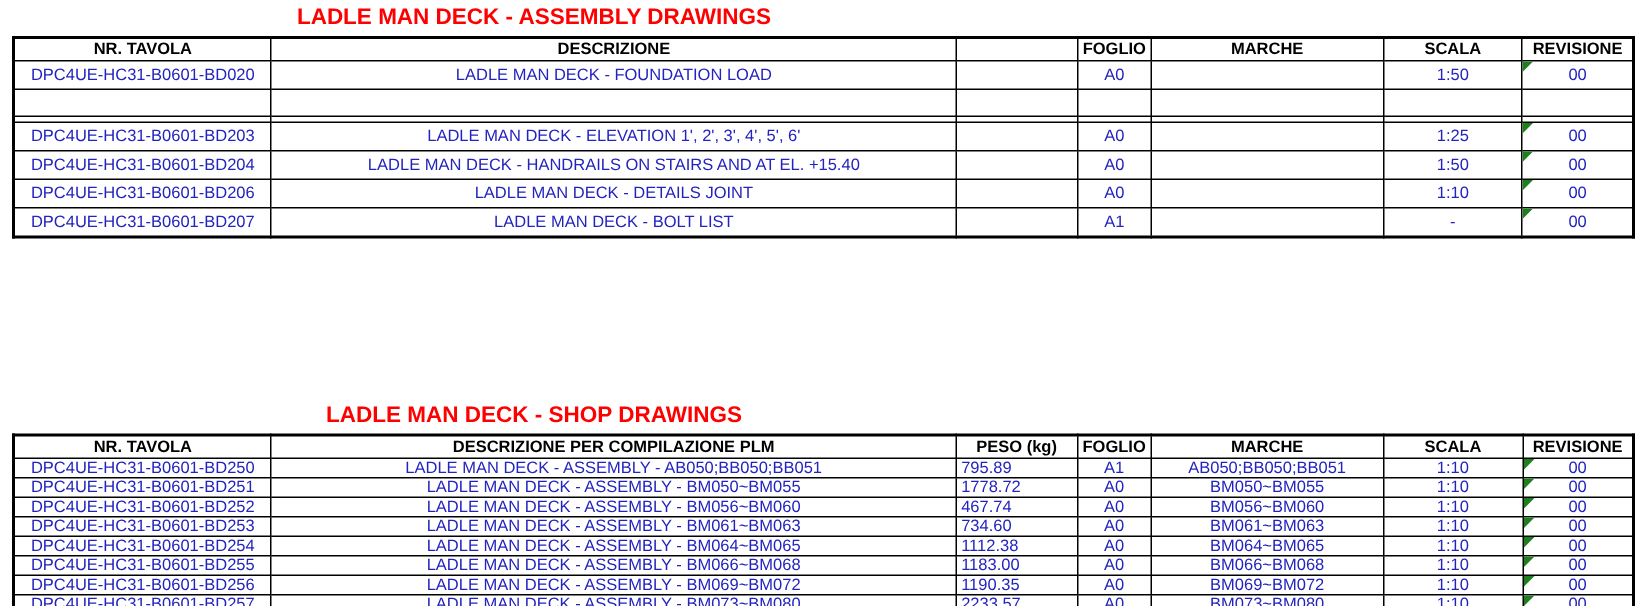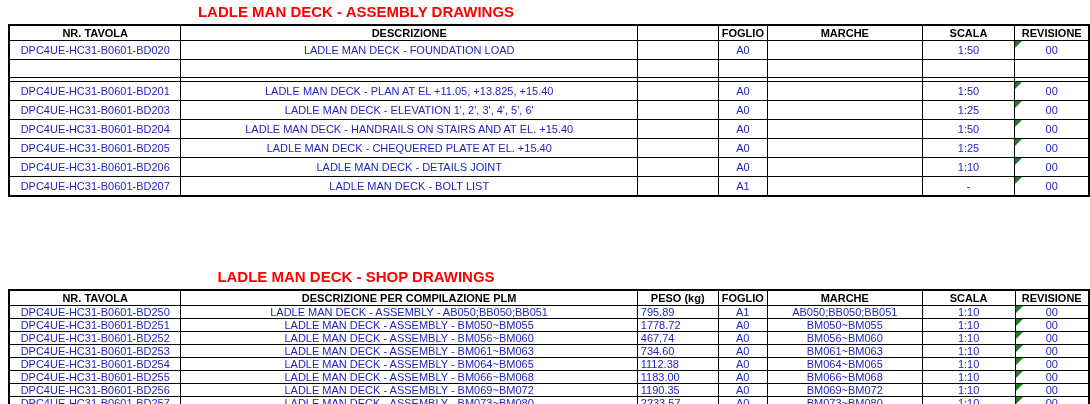--- a/index.html
+++ b/index.html
@@ -128,53 +128,35 @@
       <tr class="r4">
         <td class="al-l"></td>
         <td class="al-l"></td>
         <td class="al-r"></td>
         <td class="al-c"></td>
         <td class="al-l"></td>
         <td class="al-c"></td>
         <td class="al-c"></td>
       </tr>
       <tr class="r19">
-        <td class="al-l"><span>DPC4UE-HC31-B0601-BD201</span></td>
-        <td class="al-l"><span>LADLE MAN DECK - PLAN AT EL +11.05, +13.825, +15.40</span></td>
-        <td class="al-r"></td>
-        <td class="al-c"><span>A0</span></td>
-        <td class="al-l"></td>
-        <td class="al-c"><span>1:50</span></td>
-        <td class="al-c"><span>00</span><span class="flag"></span></td>
-      </tr>
-      <tr class="r19">
         <td class="al-l"><span>DPC4UE-HC31-B0601-BD203</span></td>
         <td class="al-l"><span>LADLE MAN DECK - ELEVATION 1', 2', 3', 4', 5', 6'</span></td>
         <td class="al-r"></td>
         <td class="al-c"><span>A0</span></td>
         <td class="al-l"></td>
         <td class="al-c"><span>1:25</span></td>
         <td class="al-c"><span>00</span><span class="flag"></span></td>
       </tr>
       <tr class="r19">
         <td class="al-l"><span>DPC4UE-HC31-B0601-BD204</span></td>
         <td class="al-l"><span>LADLE MAN DECK - HANDRAILS ON STAIRS AND AT EL. +15.40</span></td>
         <td class="al-r"></td>
         <td class="al-c"><span>A0</span></td>
         <td class="al-l"></td>
         <td class="al-c"><span>1:50</span></td>
-        <td class="al-c"><span>00</span><span class="flag"></span></td>
-      </tr>
-      <tr class="r19">
-        <td class="al-l"><span>DPC4UE-HC31-B0601-BD205</span></td>
-        <td class="al-l"><span>LADLE MAN DECK - CHEQUERED PLATE AT EL. +15.40</span></td>
-        <td class="al-r"></td>
-        <td class="al-c"><span>A0</span></td>
-        <td class="al-l"></td>
-        <td class="al-c"><span>1:25</span></td>
         <td class="al-c"><span>00</span><span class="flag"></span></td>
       </tr>
       <tr class="r19">
         <td class="al-l"><span>DPC4UE-HC31-B0601-BD206</span></td>
         <td class="al-l"><span>LADLE MAN DECK - DETAILS JOINT</span></td>
         <td class="al-r"></td>
         <td class="al-c"><span>A0</span></td>
         <td class="al-l"></td>
         <td class="al-c"><span>1:10</span></td>
         <td class="al-c"><span>00</span><span class="flag"></span></td>

